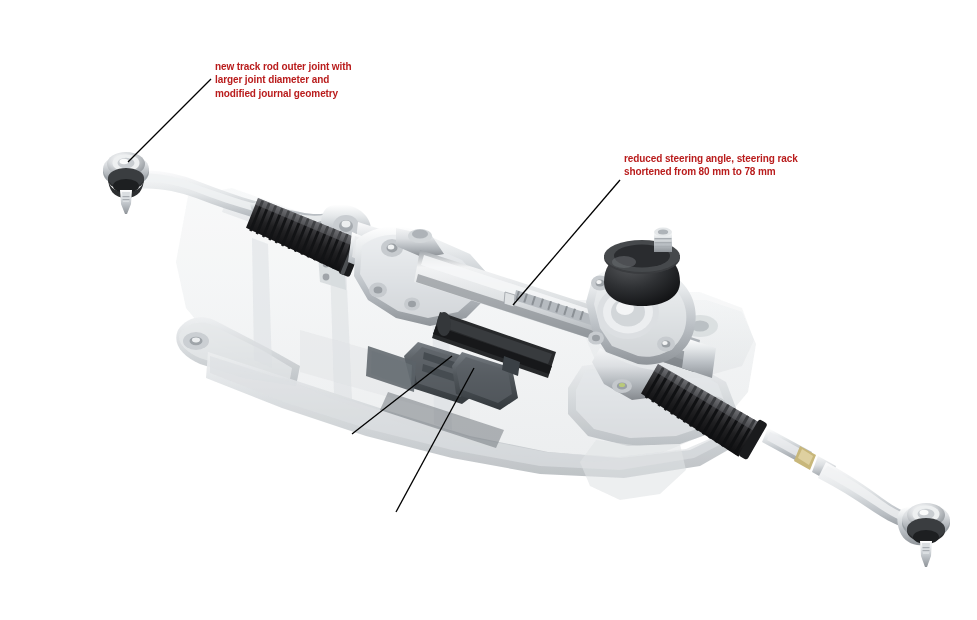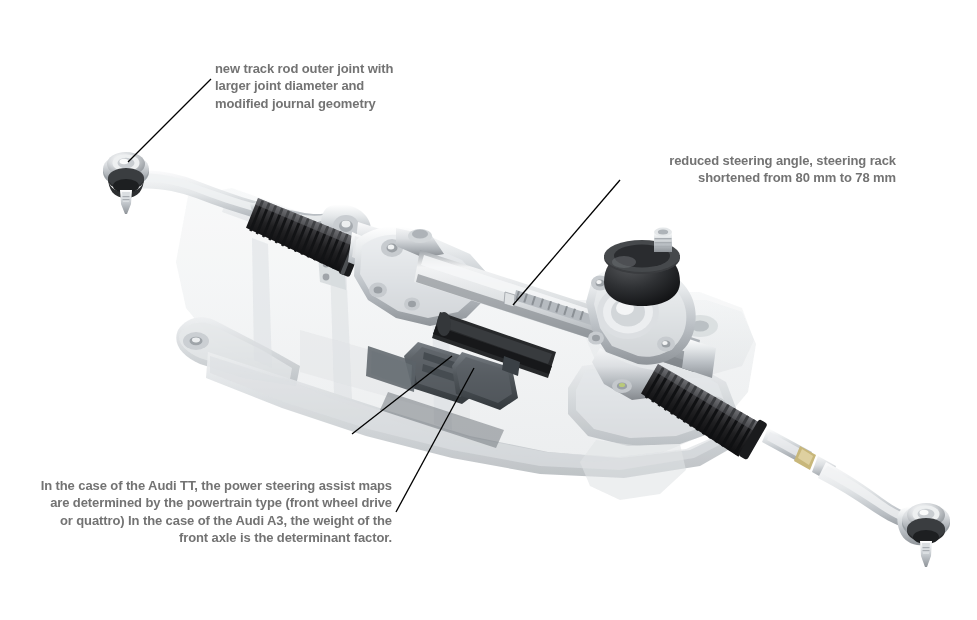--- a/index.html
+++ b/index.html
@@ -7,22 +7,22 @@
     width:977px;height:620px;
     background:#ffffff;
     font-family:"Liberation Sans", sans-serif;
     overflow:hidden;
     position:relative;
   }
   #stage{position:relative;width:977px;height:620px;}
   .callout{
     position:absolute;
     font-weight:bold;
-    color:#737373;
-    font-size:13px;
+    color:#b91c1c;
+    font-size:10px;
     line-height:1.33;
     letter-spacing:-0.1px;
     white-space:pre-line;
   }
   .cal-right{text-align:right;}
   .cal-left{text-align:left;}
   svg.art{position:absolute;left:0;top:0;width:977px;height:620px;}
   svg.leaders{position:absolute;left:0;top:0;width:977px;height:620px;pointer-events:none;}
 </style>
 </head>
@@ -411,22 +411,18 @@
     <line x1="211" y1="79" x2="128" y2="162" stroke="#000000" stroke-width="1.3"></line>
     <line x1="620" y1="180" x2="513" y2="305" stroke="#000000" stroke-width="1.3"></line>
     <line x1="352" y1="434" x2="452" y2="356" stroke="#000000" stroke-width="1.3"></line>
     <line x1="396" y1="512" x2="474" y2="368" stroke="#000000" stroke-width="1.3"></line>
   </svg>
 
   <div class="callout cal-left" style="left:215px;top:60px;width:250px;">new track rod outer joint with
 larger joint diameter and
 modified journal geometry</div>
 
-  <div class="callout cal-left" style="left:596px;top:152px;width:300px;text-align:right;">reduced steering angle, steering rack
+  <div class="callout cal-left" style="left:624px;top:152px;width:300px;">reduced steering angle, steering rack
 shortened from 80 mm to 78 mm</div>
 
 
-  <div class="callout cal-right" style="left:34px;top:477px;width:358px;">In the case of the Audi TT, the power steering assist maps
-are determined by the powertrain type (front wheel drive
-or quattro)  In the case of the Audi A3, the weight of the
-front axle is the determinant factor.</div>
 
 </div>
 
 </body></html>

